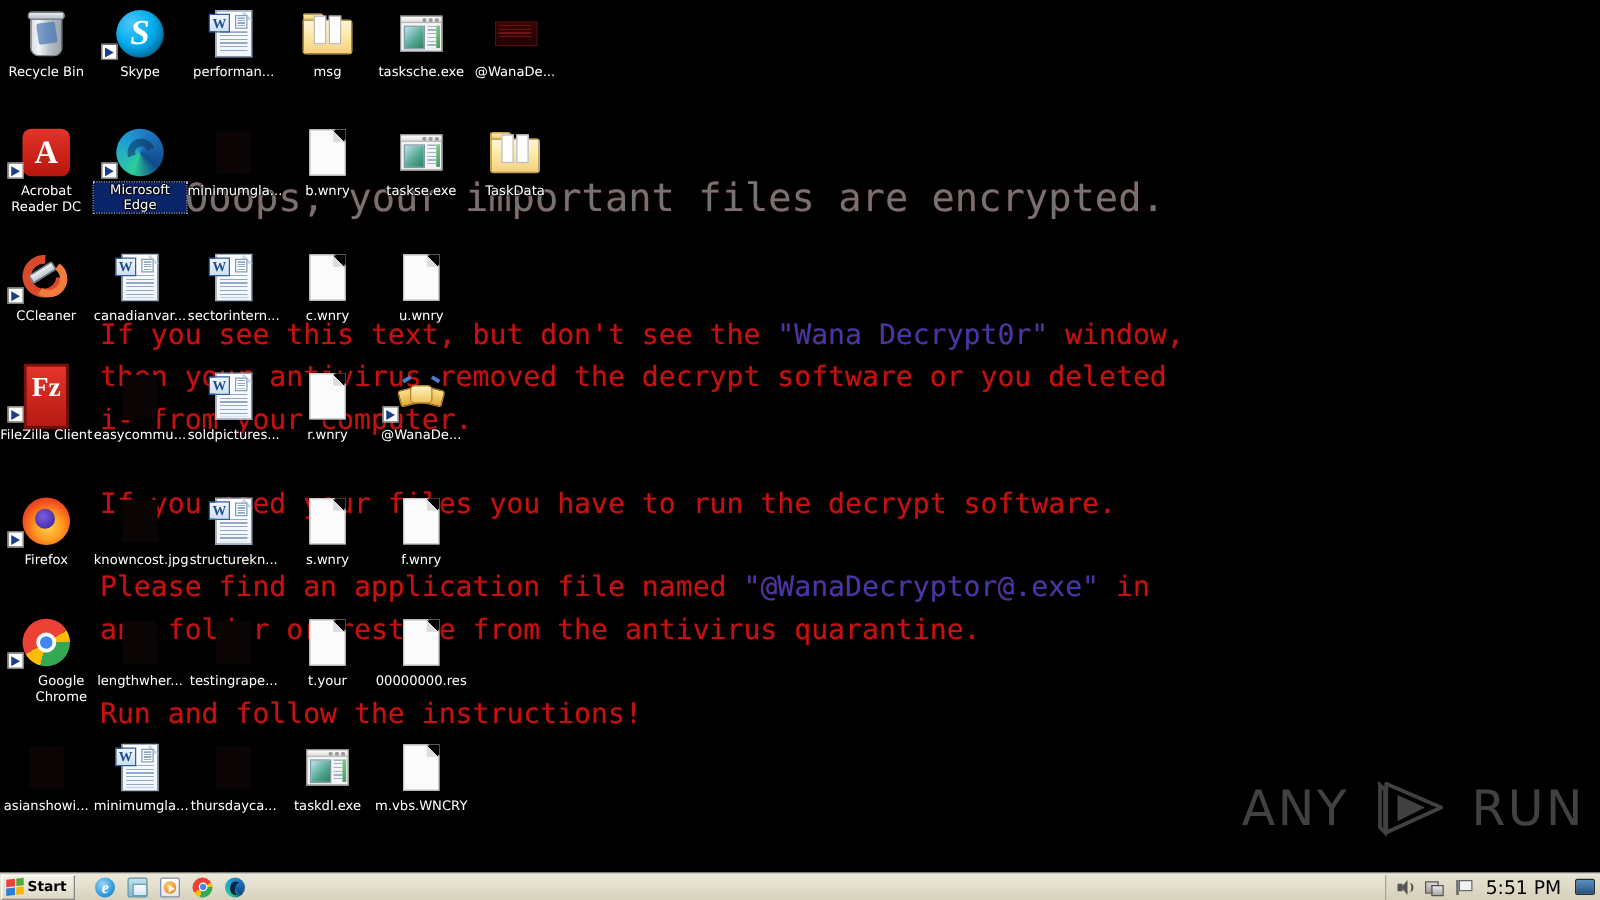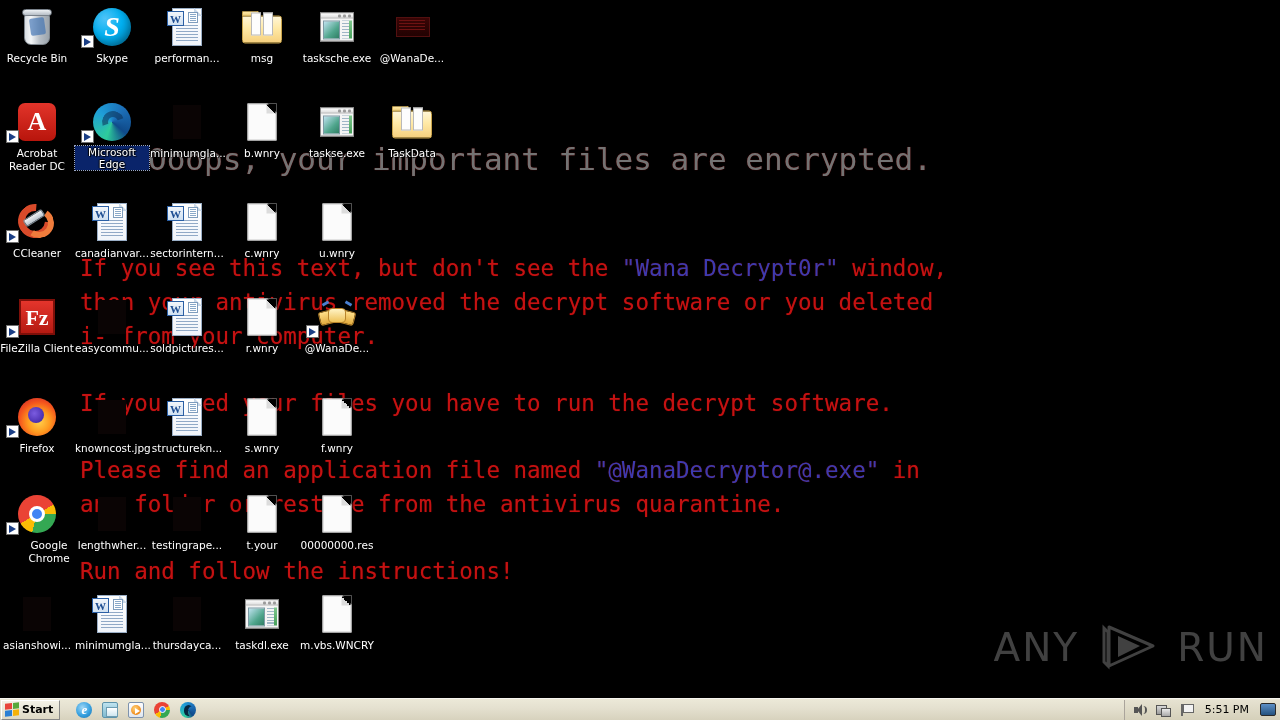--- a/index.html
+++ b/index.html
@@ -318,21 +318,21 @@
   }
   .ic-cc .brush {
     position:absolute; left:5px; top:10px; width:22px; height:8px;
     background: linear-gradient(#f2f4f6,#b9c3cc);
     border:1px solid #7f8b95; border-radius:2px;
     transform: rotate(-32deg);
   }
 
   
   .ic-fz {
-    width:36px; height:36px;
+    width:36px; height:52px;
     background: linear-gradient(#e4352c,#b51a12);
     border:2px solid #7e0f09;
   }
   .ic-fz .fz {
     position:absolute; left:0; right:0; top:0; bottom:0;
     color:#fff; font: bold 22px/34px "Liberation Serif", serif;
     text-align:center;
   }
 
   
@@ -492,21 +492,21 @@
   }
   .tray-flag::before{
     content:""; position:absolute; left:2px; top:1px; width:2px; height:12px; background:#666;
   }
   .tray-flag::after{
     content:""; position:absolute; left:4px; top:1px; width:9px; height:7px;
     border:1px solid #666; background:#f2f2f2;
   }
   #tray-clock {
     font-family: "DejaVu Sans", "Liberation Sans", sans-serif;
-    font-size: 11px; color:#000; padding: 0 3px;
+    font-size: 15px; color:#000; padding: 0 3px;
     white-space: nowrap;
   }
   .tray-screen {
     width:16px;height:13px;
     background: linear-gradient(#5d8fc6,#24527f);
     border:1px solid #2a2a2a; border-radius:2px;
   }
 </style>
 </head>
 <body>

